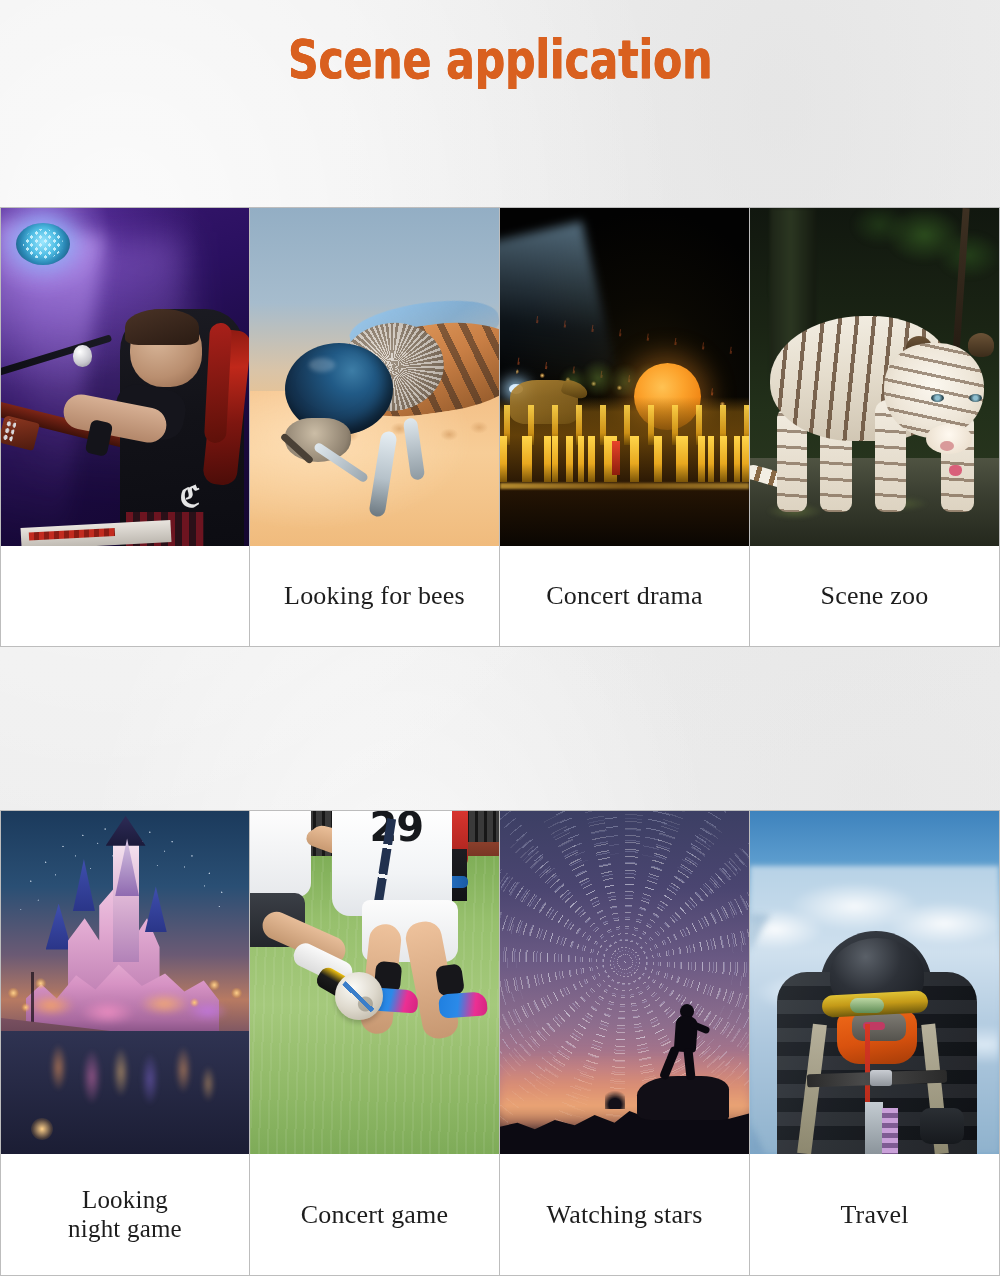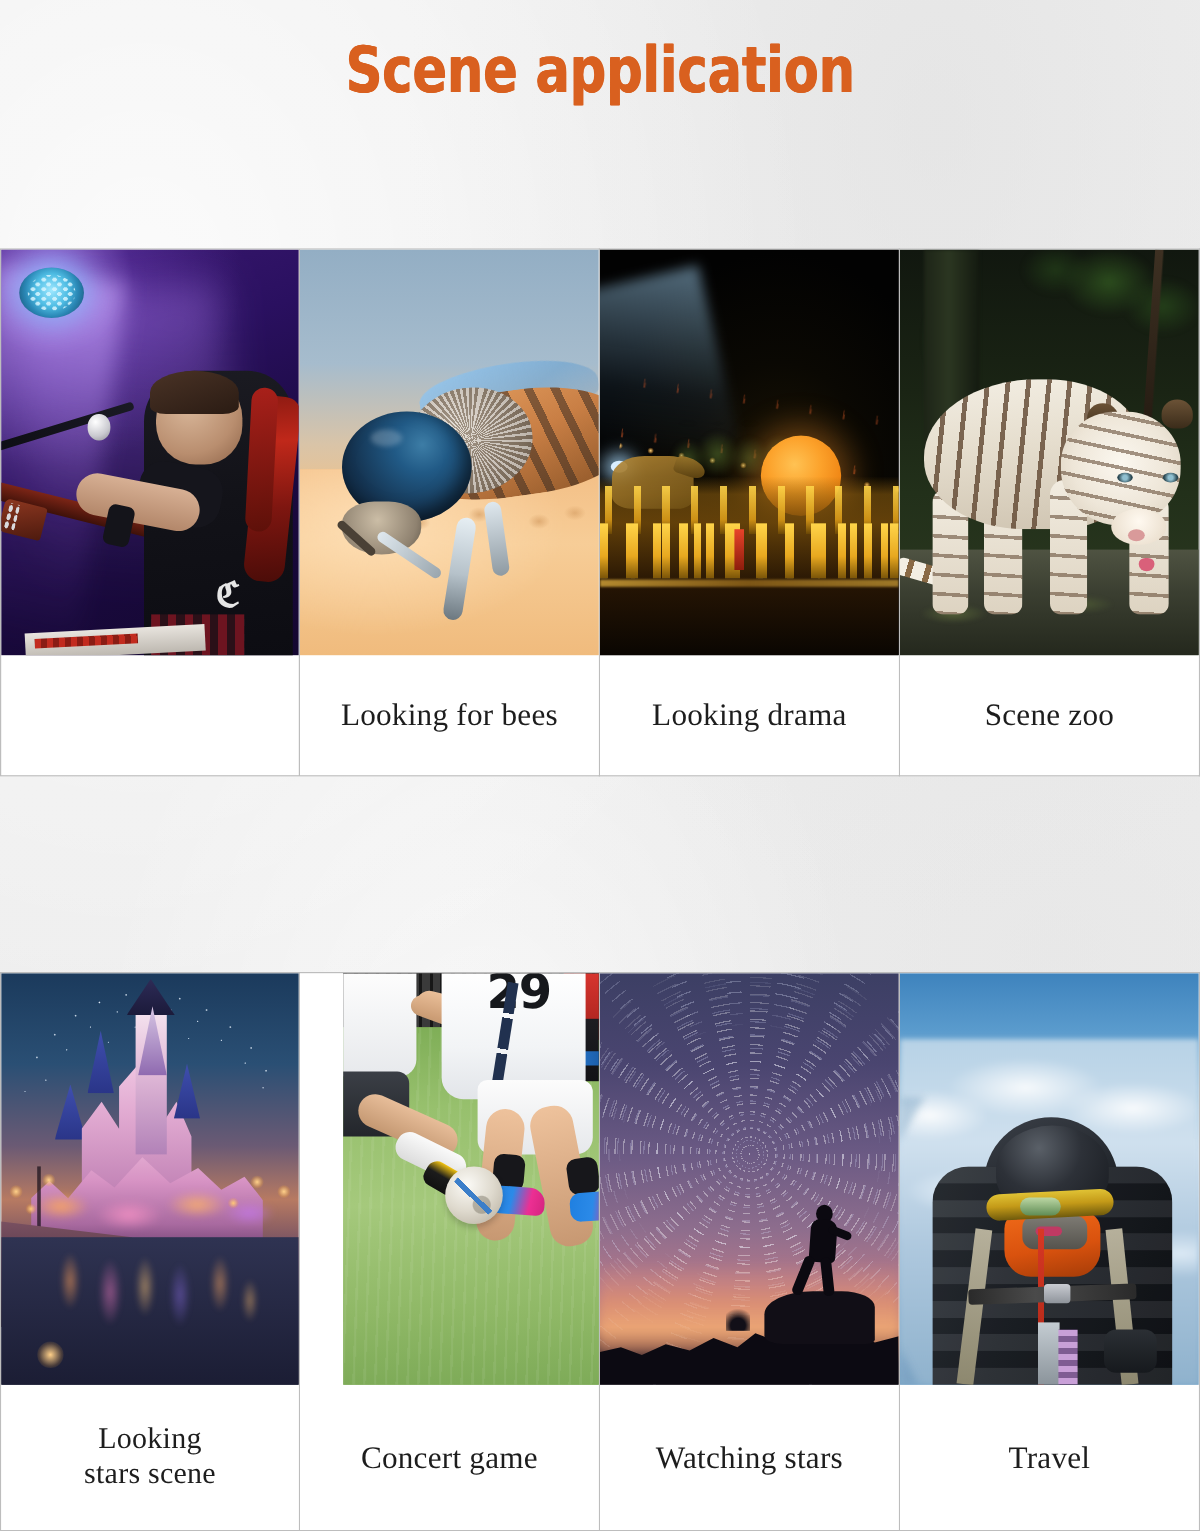--- a/index.html
+++ b/index.html
@@ -684,21 +684,20 @@
   }
   .castle-reflect-lamp {
     position: absolute; left: 12%; bottom: 4%;
     width: 22px; height: 22px; border-radius: 50%;
     background: radial-gradient(circle, #ffd089, rgba(255,180,70,.2) 60%, transparent 80%);
   }
 
   
   .ph-soccer {
     background: linear-gradient(180deg, #2f2f2f 0%, #2a2a2a 9%, #6f9e4e 14%, #89b35f 30%, #9cc173 55%, #8db765 78%, #7faa5a 100%);
-    margin-left: 36px;
   }
   .soccer-turf {
     position: absolute; left: 0; top: 13%; width: 100%; height: 87%;
     background:
       repeating-linear-gradient(92deg, rgba(255,255,255,.07) 0 2px, rgba(0,0,0,0) 2px 9px),
       linear-gradient(180deg, #7fae57 0%, #97c06d 22%, #a5c97c 50%, #8fb866 80%, #7eab58 100%);
   }
   .soccer-fence {
     position: absolute; left: 0; top: 0; width: 100%; height: 13%;
     background:
@@ -1113,21 +1112,21 @@
         <div class="drama-lights"></div>
         <div class="drama-trees"></div>
         <div class="drama-sun"></div>
         <div class="drama-stage"></div>
         <div class="drama-horse"></div>
         <div class="drama-performers2"></div>
         <div class="drama-floor"></div>
         <div class="drama-performers"></div>
         <div class="drama-red"></div>
       </div>
-      <div class="caption">Looking drama</div>
+      <div class="caption">Concert drama</div>
     </div>
 
     <div class="card">
       <div class="photo ph-tiger">
         <div class="tiger-jungle"></div>
         <div class="tiger-trunk"></div>
         <div class="tiger-vine"></div>
         <div class="tiger-rock"></div>
         <div class="tiger-tail"></div>
         <div class="tiger-leg-1"></div>
@@ -1167,21 +1166,21 @@
         <div class="castle-lamppost"></div>
         <div class="castle-lamps"></div>
         <div class="castle-bridge"></div>
         <div class="castle-water"></div>
         <div class="castle-reflect"></div>
         <div class="castle-reflect-lamp"></div>
       </div>
       <div class="caption two-line">
         <span>
           <span>Looking</span><br>
-          <span>stars scene</span>
+          <span>night game</span>
         </span>
       </div>
     </div>
 
     <div class="card">
       <div class="photo ph-soccer">
         <div class="soccer-fence"></div>
         <div class="soccer-track"></div>
         <div class="soccer-turf"></div>
         <div class="player-c"></div>

